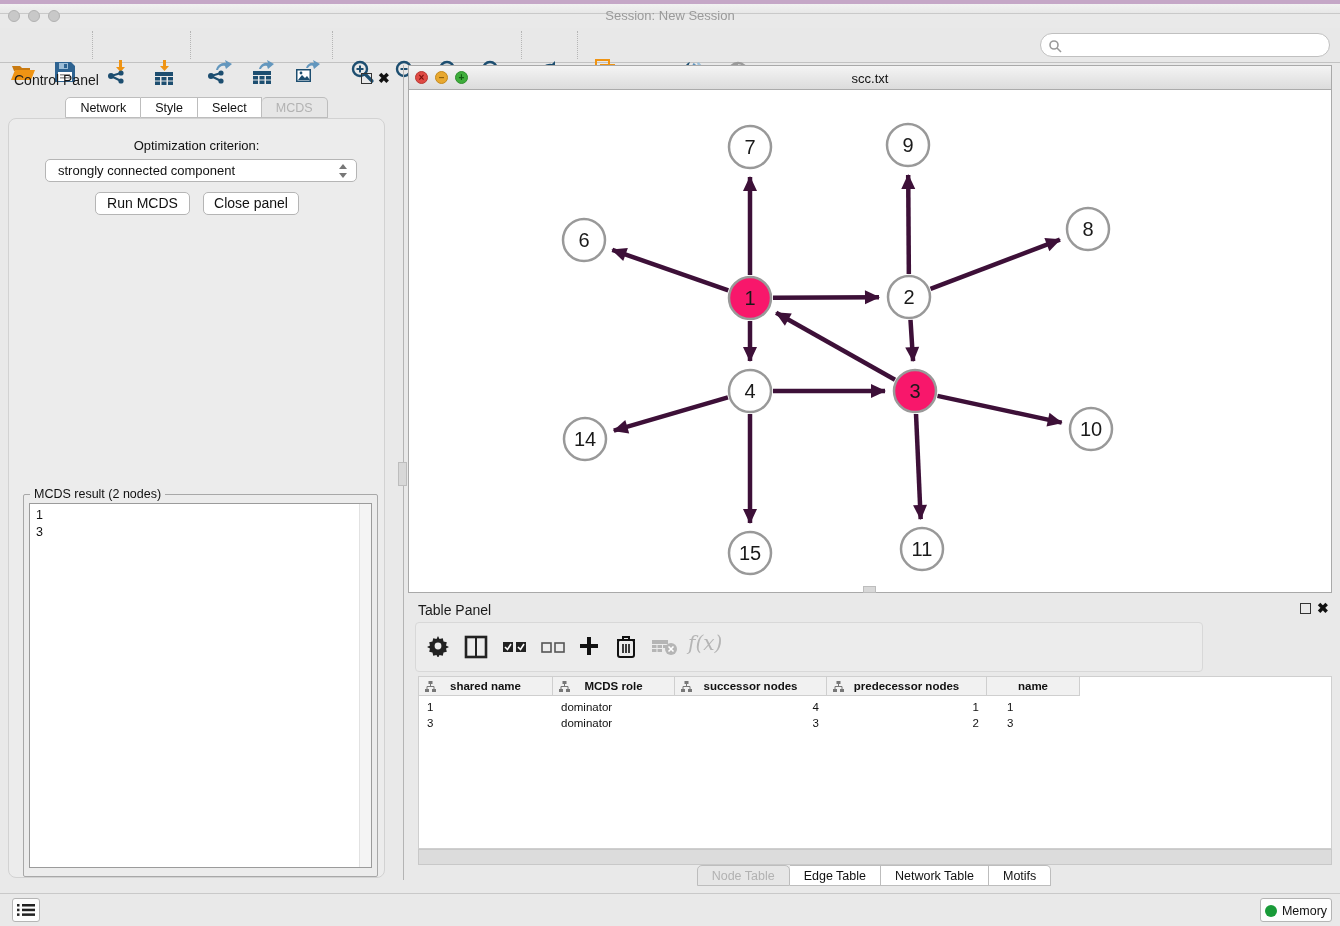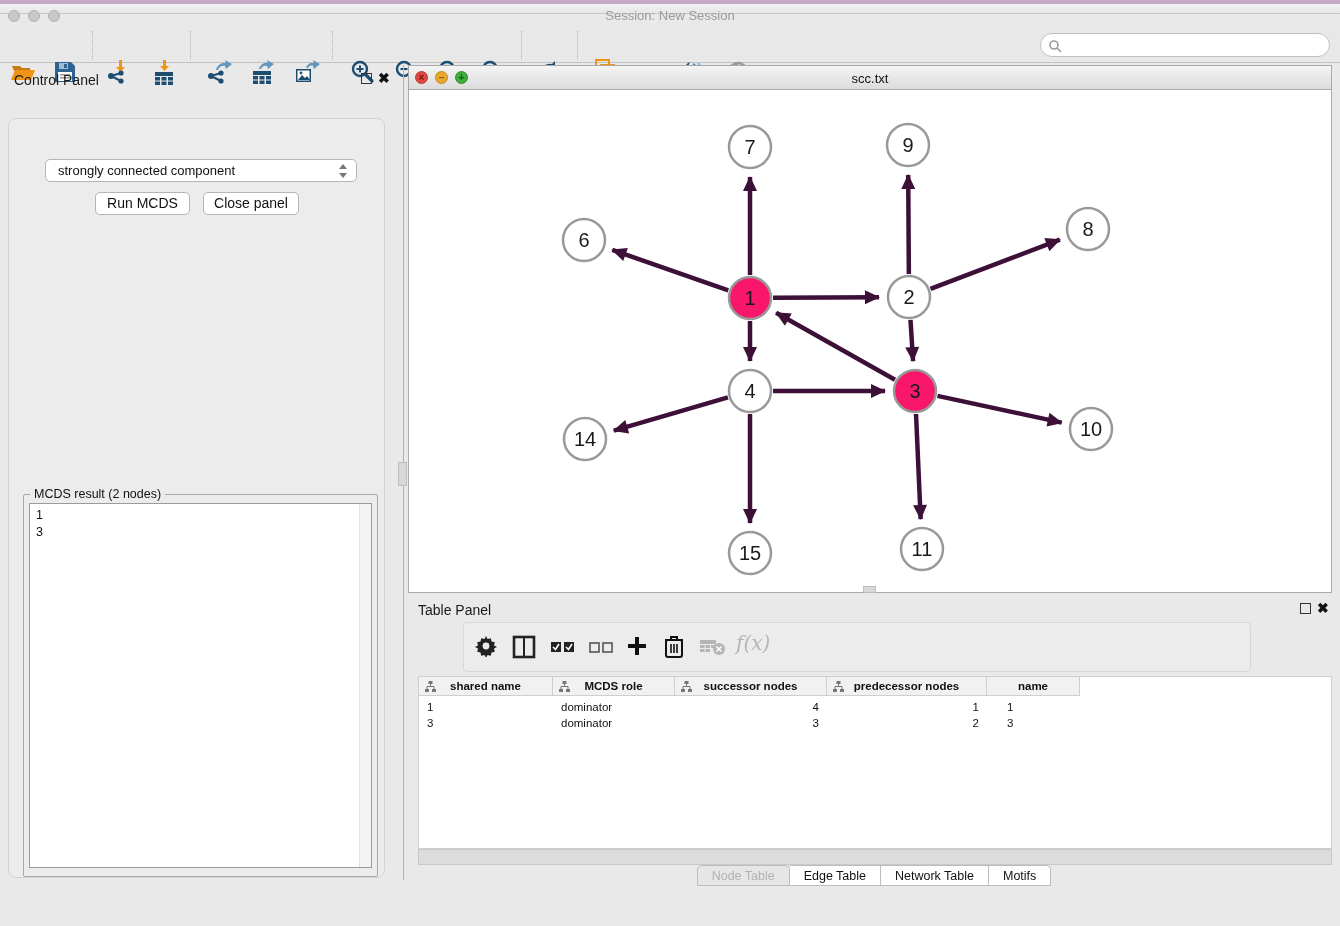--- a/index.html
+++ b/index.html
@@ -71,21 +71,21 @@
   .light { position:absolute; top:5px; width:13px; height:13px; border-radius:50%;
     text-align:center; line-height:12px; font-size:10px; font-weight:bold; }
   .net-title { position:absolute; left:0; right:0; top:5px; text-align:center; font-size:13px; color:#111; }
   .net-canvas { position:absolute; left:0; top:24px; width:922px; height:502px; background:#fff; }
   .net-handle { position:absolute; left:454px; bottom:-1px; width:13px; height:7px;
     background:#d8d8d8; border:1px solid #bdbdbd; }
 
   
   .tp-header { position:absolute; left:408px; top:595px; width:932px; height:26px; }
   .tp-toolbar { position:absolute; left:415px; top:622px; width:788px; height:50px;
-    background:#ececec; border:1px solid #d8d8d8; border-radius:4px;margin-left:48px; }
+    background:#ececec; border:1px solid #d8d8d8; border-radius:4px; }
   .tp-icon { position:absolute; top:12px; height:26px; }
   .tbl { position:absolute; left:418px; top:676px; width:914px; height:173px; background:#fff;
     border:1px solid #cfcfcf; font-size:11.5px; }
   .tbl-headrow { position:absolute; left:0; top:0; height:19px; width:100%; }
   .th { position:absolute; top:0; height:19px; background:#f1f1f1; border-right:1px solid #cfcfcf;
     border-bottom:1px solid #cfcfcf; color:#111;font-weight:bold; }
   .th .th-label { position:absolute; left:0; right:0; top:3px; text-align:center; }
   .th svg { position:absolute; left:6px; top:4px; }
   .td { position:absolute; height:16px; line-height:16px; color:#111; white-space:nowrap; overflow:hidden; }
   .tbl-scrollband { position:absolute; left:418px; top:849px; width:914px; height:16px;
@@ -267,22 +267,24 @@
       <input placeholder="" style="">
     </div>
   </div>
 
   <div class="cp-header">
     <div class="panel-title">Control Panel</div>
     <div class="float-icon" style="left:361px"></div>
     <div class="close-icon" style="left:378px">✖</div>
   </div>
 
+  <div class="cp-tabs" id="cp-tabs"><span class="tab">Network</span><span class="tab">Style</span><span class="tab">Select</span><span class="tab active">MCDS</span></div>
 
   <div class="cp-body">
+    <div class="opt-label">Optimization criterion:</div>
     <div class="dropdown">
       <span>strongly connected component</span>
       <svg class="stepper" viewBox="0 0 10 16">
           <path d="M1 6l4-5 4 5z" fill="#777"></path>
           <path d="M1 10l4 5 4-5z" fill="#777"></path>
         </svg>
     </div>
     <button class="btn" style="left:86px; top:73px; width:95px">Run MCDS</button>
     <button class="btn" style="left:194px; top:73px; width:96px">Close panel</button>
 
@@ -495,14 +497,29 @@
         <div class="td" style="left: 134px; top: 38px; width: 122px; padding-left: 8px;">dominator</div>
         <div class="td" style="left: 256px; top: 38px; width: 152px; text-align: right; padding-right: 8px;">3</div>
         <div class="td" style="left: 408px; top: 38px; width: 160px; text-align: right; padding-right: 8px;">2</div>
         <div class="td" style="left: 568px; top: 38px; width: 93px; padding-left: 20px;">3</div>
       </div>
   </div>
   <div class="tbl-scrollband"></div>
 
   <div class="tp-tabs" id="tp-tabs"><span class="tab active">Node Table</span><span class="tab">Edge Table</span><span class="tab">Network Table</span><span class="tab">Motifs</span></div>
 
+  <div class="statusbar">
+    <div class="sb-btn" style="left:12px; width:28px;">
+      <svg width="18" height="14" viewBox="0 0 18 14" style="margin:4px auto">
+          <rect x="0" y="1" width="2.5" height="2.5" fill="#222"></rect>
+          <rect x="5" y="1" width="13" height="2.5" fill="#222"></rect>
+          <rect x="0" y="5.7" width="2.5" height="2.5" fill="#222"></rect>
+          <rect x="5" y="5.7" width="13" height="2.5" fill="#222"></rect>
+          <rect x="0" y="10.4" width="2.5" height="2.5" fill="#222"></rect>
+          <rect x="5" y="10.4" width="13" height="2.5" fill="#222"></rect>
+        </svg>
+    </div>
+    <div class="sb-btn" style="right:8px; width:72px; text-align:center; line-height:22px;">
+      <span class="memory-dot" id="memory-dot" style="background: rgb(24, 154, 56);"></span><span class="memory-label">Memory</span>
+    </div>
+  </div>
 
 </div>
 
 </body></html>

